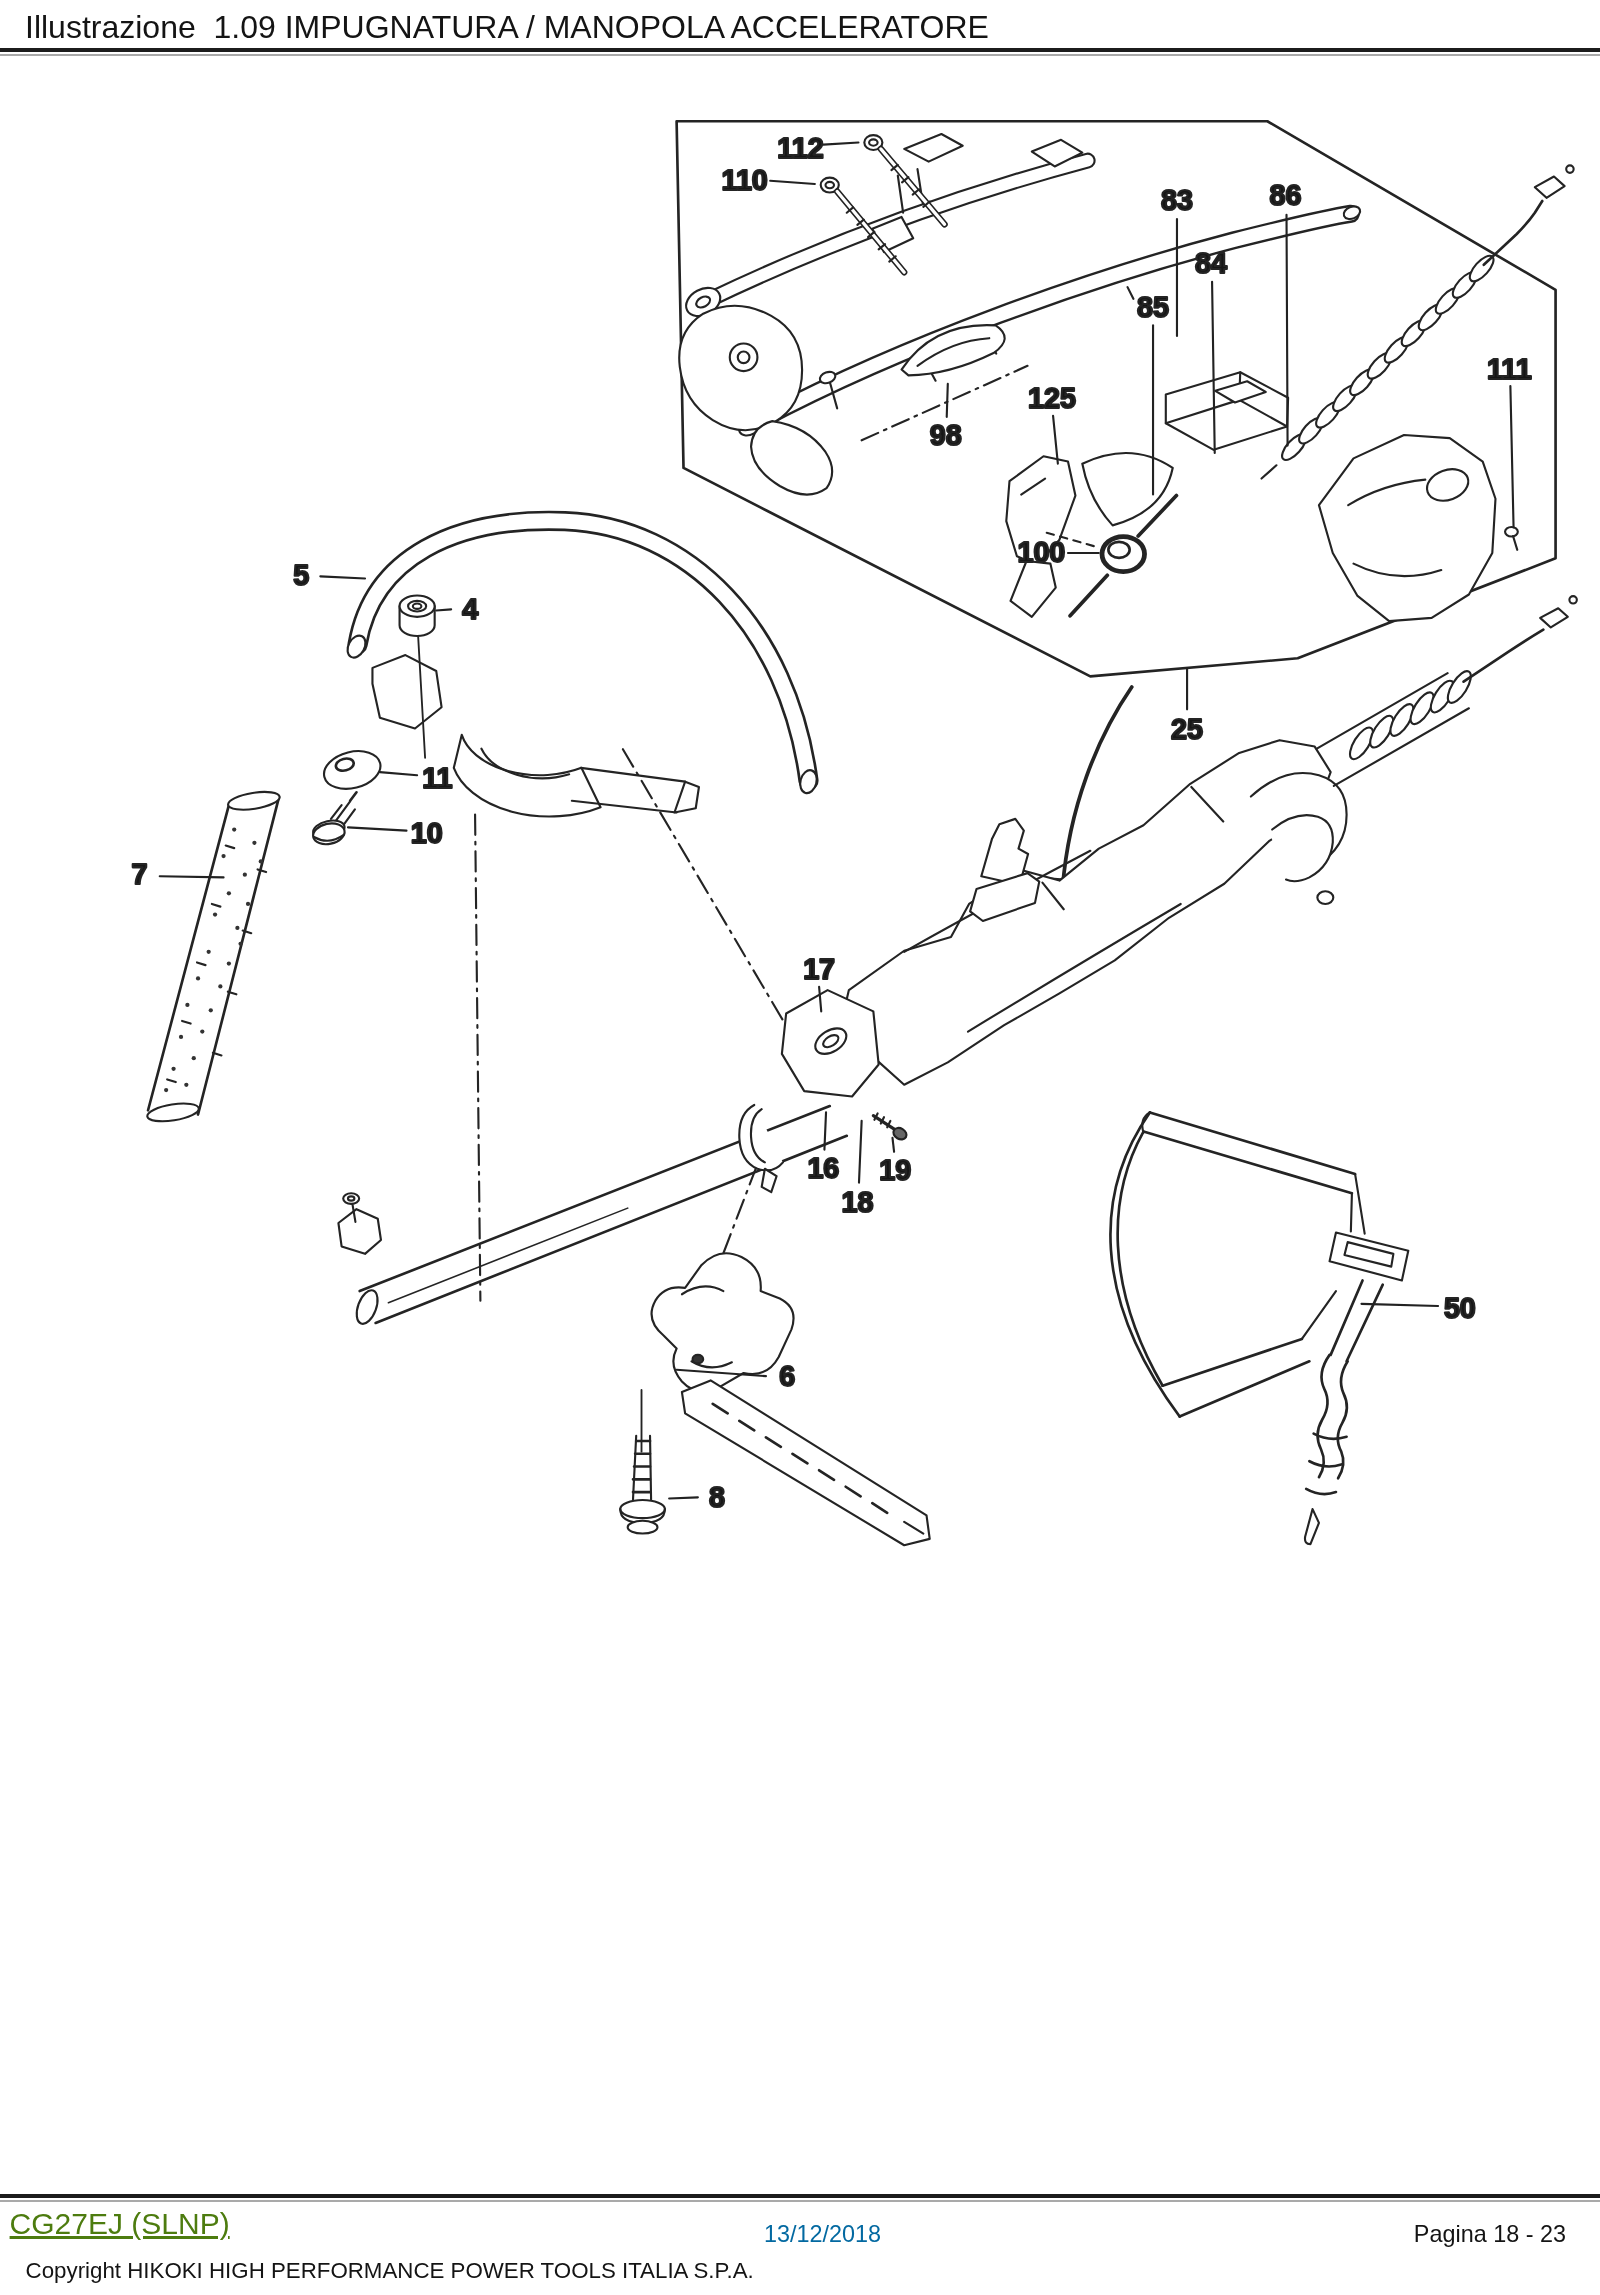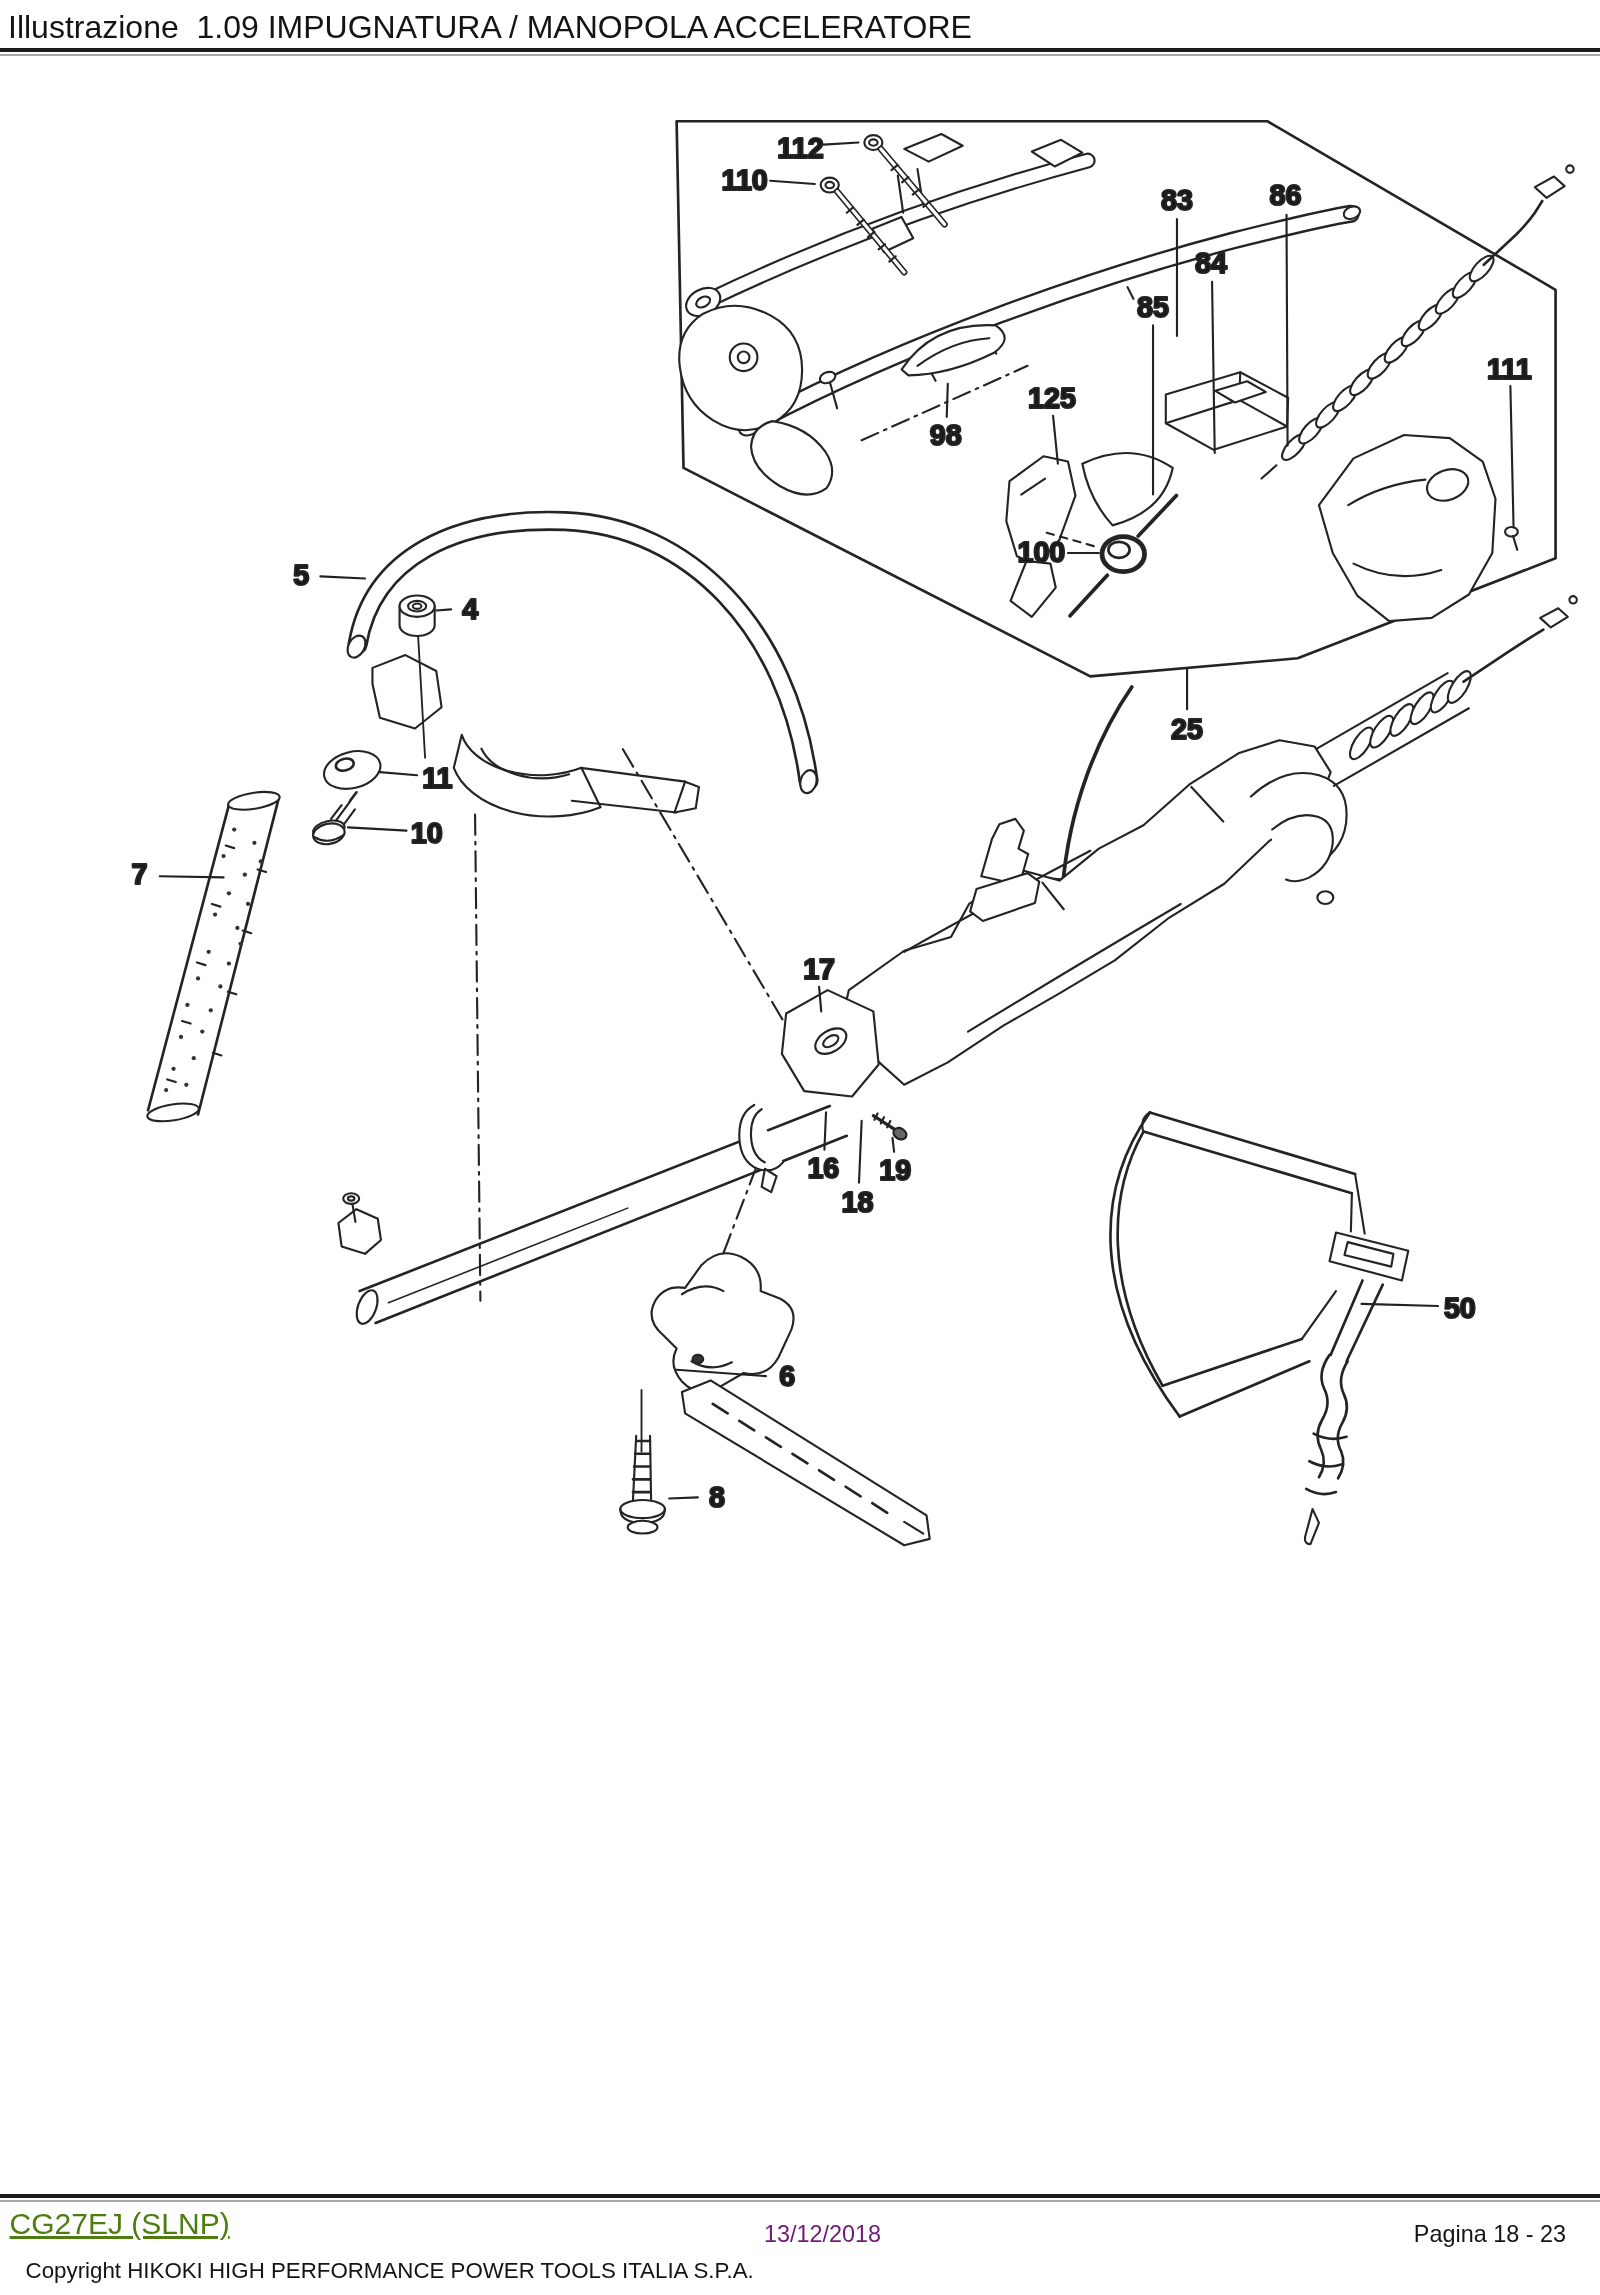--- a/index.html
+++ b/index.html
@@ -1,27 +1,27 @@
 <!DOCTYPE html>
 <html style="font-size:8.5px"><head>
 <meta charset="utf-8">
 <style>
   html,body{margin:0;padding:0;background:#888;}
   #page{
     position:relative;width:1601px;height:2295px;background:#ffffff;
     font-family:"Liberation Sans", sans-serif;color:#111;overflow:hidden;
   }
   .title{
-    position:absolute;left:8px;top:8.5px;font-size:32px;font-weight:400;
+    position:absolute;left:25px;top:8.5px;font-size:32px;font-weight:400;
     letter-spacing:0px;white-space:pre;color:#141414;
   }
   .rule{position:absolute;left:0;width:1601px;background:#1c1c1c;height:3.7px;}
   .rule-echo{position:absolute;left:0;width:1601px;background:#a9a9a9;height:1.6px;}
   .footer-model{position:absolute;left:9.6px;top:2207px;font-size:30px;color:#4d7c0f;text-decoration:underline;}
-  .footer-date{position:absolute;left:764px;top:2221px;font-size:23.4px;color:#701a75;}
+  .footer-date{position:absolute;left:764px;top:2221px;font-size:23.4px;color:#0369a1;}
   .footer-page{position:absolute;right:35px;top:2221px;font-size:23.4px;color:#141414;margin-left:22px;}
   .footer-copy{position:absolute;left:9.6px;top:2258px;font-size:22.3px;color:#141414;margin-left:16px;}
   svg#diagram-svg{position:absolute;left:0;top:0;}
   #label-layer text{
     font-family:"Liberation Sans", sans-serif;font-size:54px;font-weight:700;
     fill:#161616;text-anchor:middle;
   }
   #label-layer polyline{fill:none;stroke:#222;stroke-width:4px;}
 </style>
 </head>

